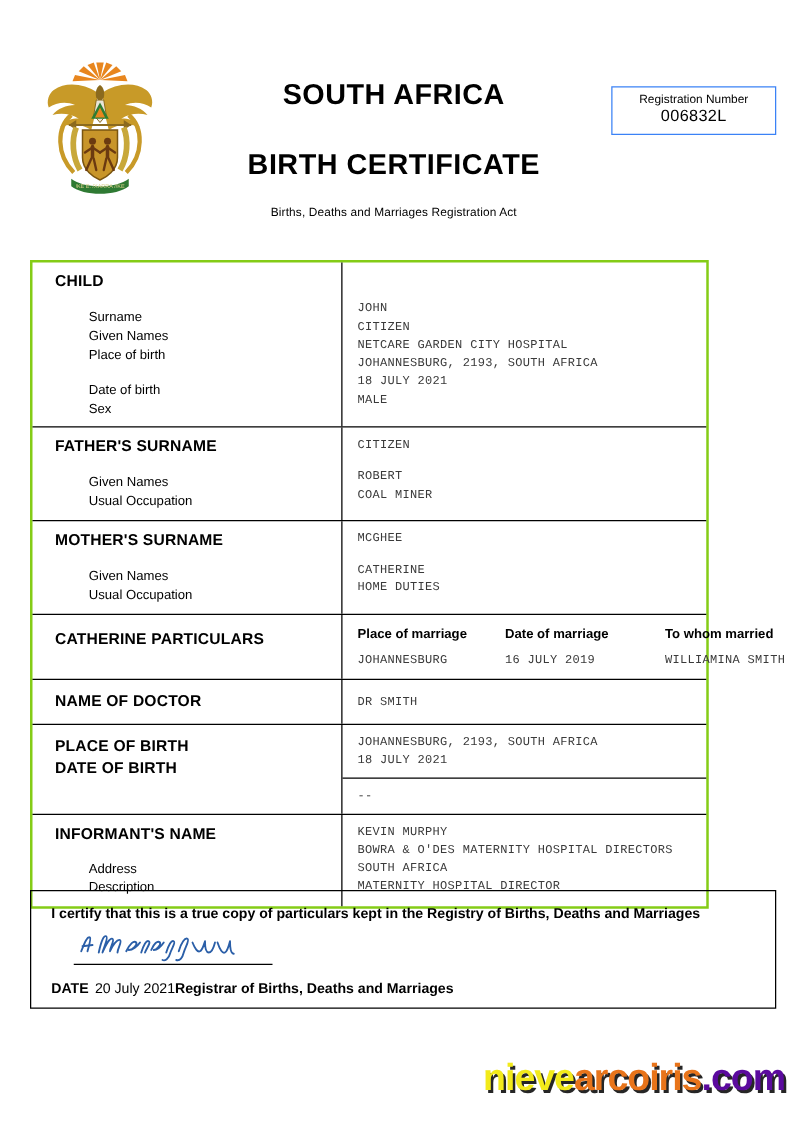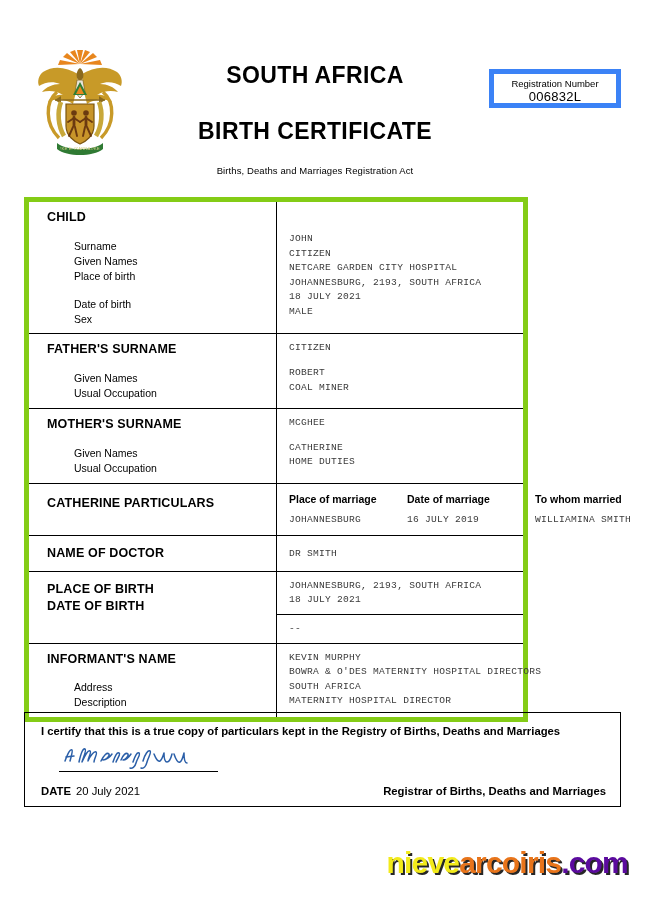--- a/index.html
+++ b/index.html
@@ -49,41 +49,41 @@
   }
   .subtitle {
     font-size: 9.5px;
     margin-top: 22px;
     letter-spacing: 0.1px;
   }
   .reg-box {
     position: absolute;
     left: 489px; top: 69px;
     width: 132px; height: 39px;
-    border: 5px solid #3b82f6;
+    border: 1px solid #3b82f6;
     text-align: center;
     box-sizing: border-box;
     padding-top: 4px;
   }
   .reg-label {
     font-size: 9.5px;
     line-height: 1.2;
   }
   .reg-value {
     font-size: 13px;
     line-height: 1.3;
     letter-spacing: 0.3px;
   }
 
   
   .main-table {
     position: absolute;
-    left: 24px; top: 197px;
-    width: 504px;
-    border: 5px solid #84cc16;
+    left: 24px; top: 208px;
+    width: 543px;
+    border: 2px solid #84cc16;
     box-sizing: border-box;
   }
   .trow {
     position: relative;
     border-bottom: 1px solid #000;
     box-sizing: border-box;
     display: flex;
   }
   .trow:last-child { border-bottom: none; }
   .tleft {
@@ -180,21 +180,21 @@
     width: 180px; height: 30px;
   }
   .sig-line {
     position: absolute;
     left: 18px; top: 27px;
     width: 159px;
     border-bottom: 1.3px solid #000;
   }
   .cert-footer {
     display: flex;
-    justify-content: space-between;
+    justify-content: flex-start;
     align-items: baseline;
     margin-top: 4px;
   }
   .date-lbl {
     font-size: 11.3px;
     font-weight: bold;
   }
   .date-val {
     font-size: 11.3px;
     font-weight: normal;

